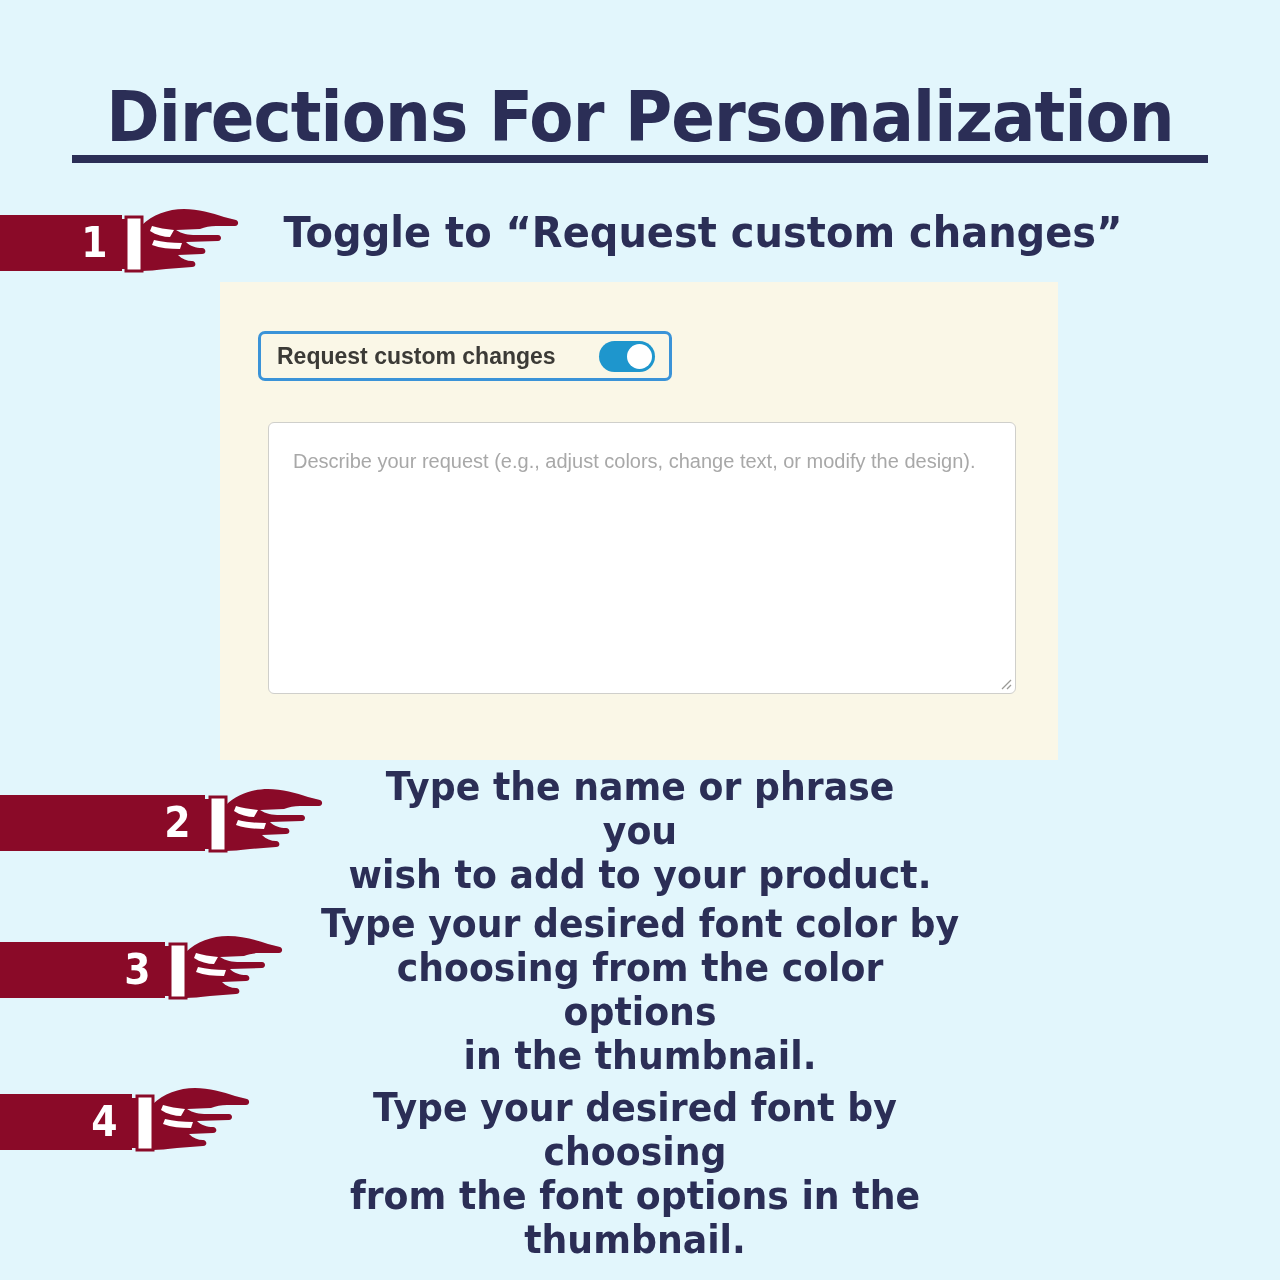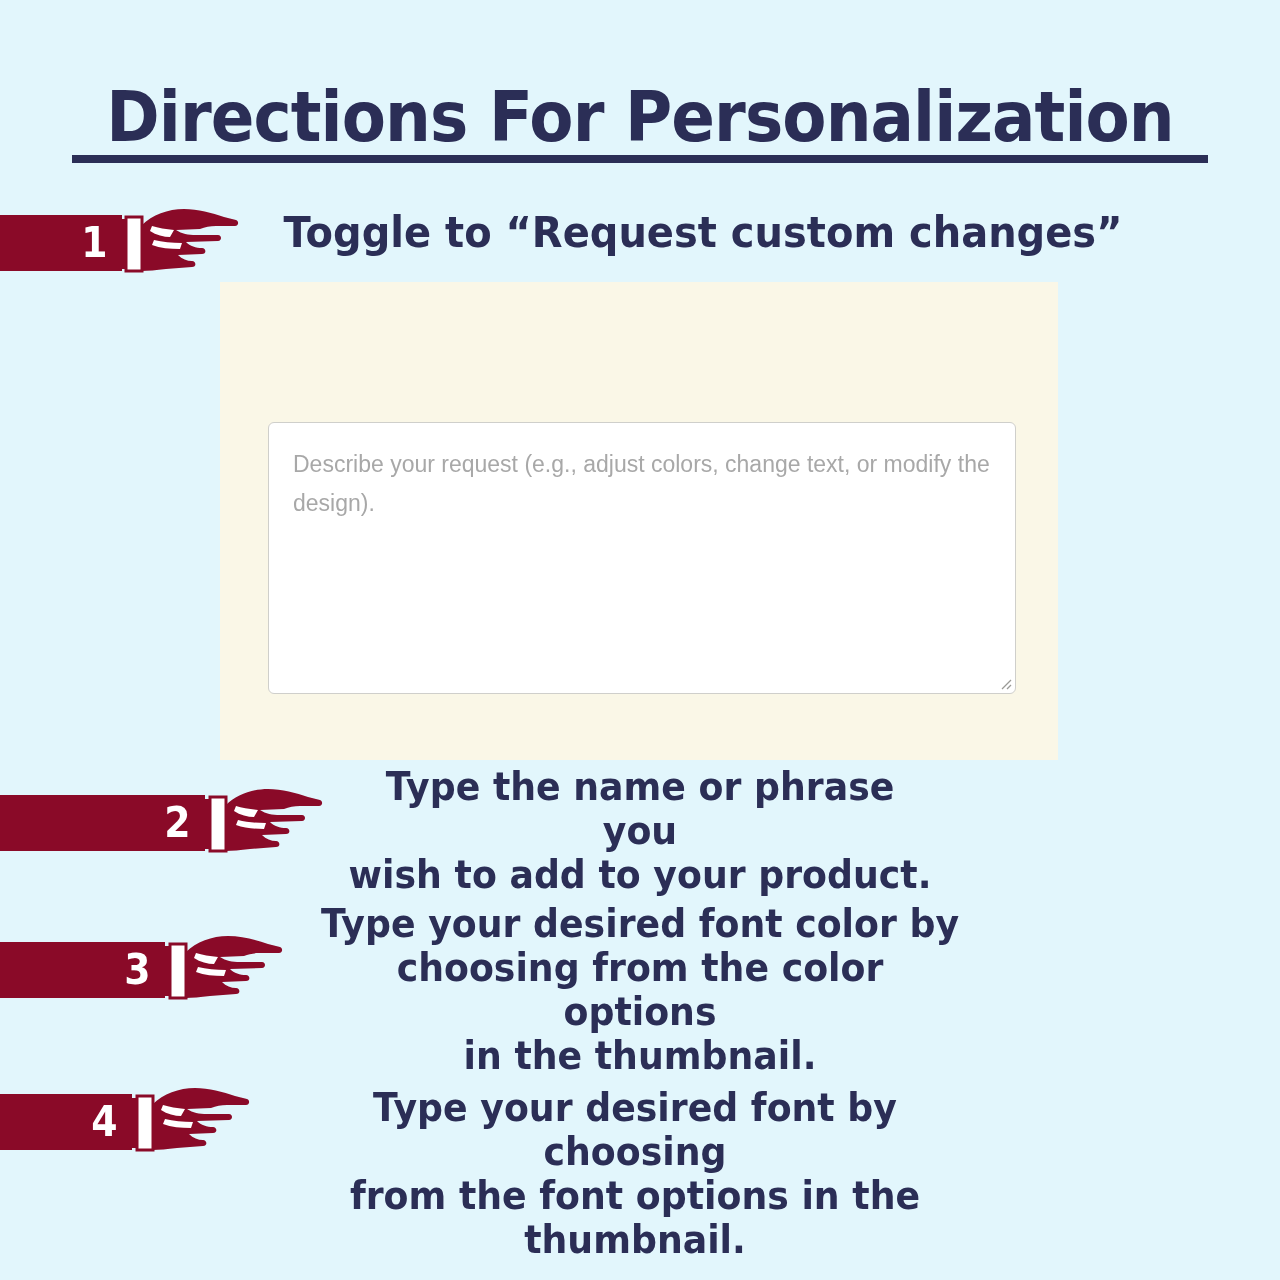--- a/index.html
+++ b/index.html
@@ -135,21 +135,21 @@
     width: 748px;
     height: 272px;
     background: #ffffff;
     border: 1px solid #cfcfcb;
     border-radius: 6px;
     box-sizing: border-box;
     padding: 22px 24px;
   }
   .placeholder {
     font-family: "Liberation Sans", sans-serif;
-    font-size: 23px;
+    font-size: 20px;
     color: #a8a8a8;
     line-height: 1.68;
   }
   .resize-grip {
     position: absolute;
     right: 3px;
     bottom: 3px;
     width: 16px;
     height: 16px;
   }
@@ -183,20 +183,26 @@
         <path d="M38 30 C44 34, 52 36, 58 36 L62 29 C54 28, 46 27, 40 25 Z" fill="#ffffff"></path>
         <path d="M40 44 C48 47, 58 48, 68 48 L70 42 C60 42, 50 41, 42 39 Z" fill="#ffffff"></path>
       </g>
     </svg>
   </div>
 </div>
 <div class="step-text" style="left:250px; top:208px; width:960px; font-size:43px; text-align:left;">Toggle to “Request custom changes”</div>
 
 <div class="ui-card">
 
+  <div class="toggle-box">
+    <span class="toggle-label">Request custom changes</span>
+    <span class="switch">
+      <span class="knob"></span>
+    </span>
+  </div>
 
   <div class="request-textarea">
     <div class="placeholder">Describe your request (e.g., adjust colors, change text, or modify the design).</div>
     <svg class="resize-grip" viewBox="0 0 16 16">
       <g stroke="#9a9a96" stroke-width="1.3">
         <line x1="15" y1="6" x2="6" y2="15"></line>
         <line x1="15" y1="11" x2="11" y2="15"></line>
       </g>
     </svg>
   </div>

